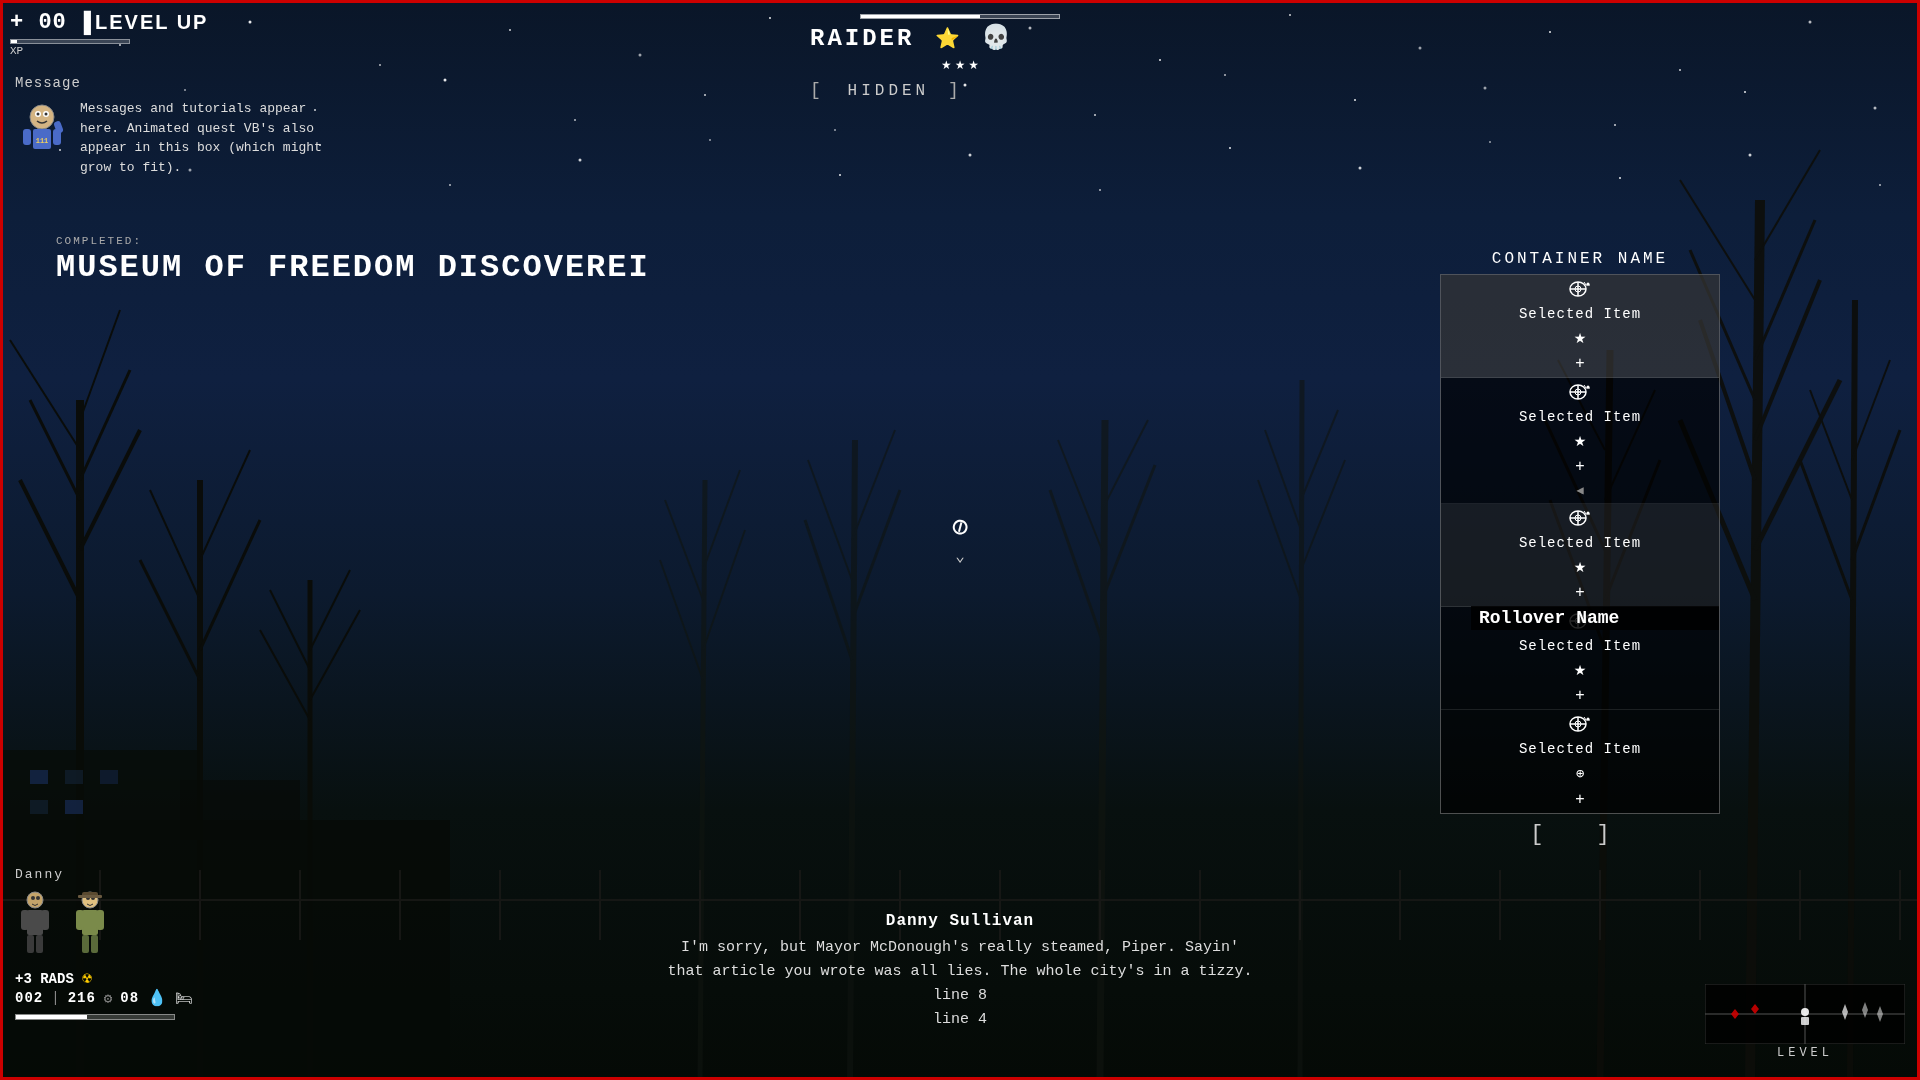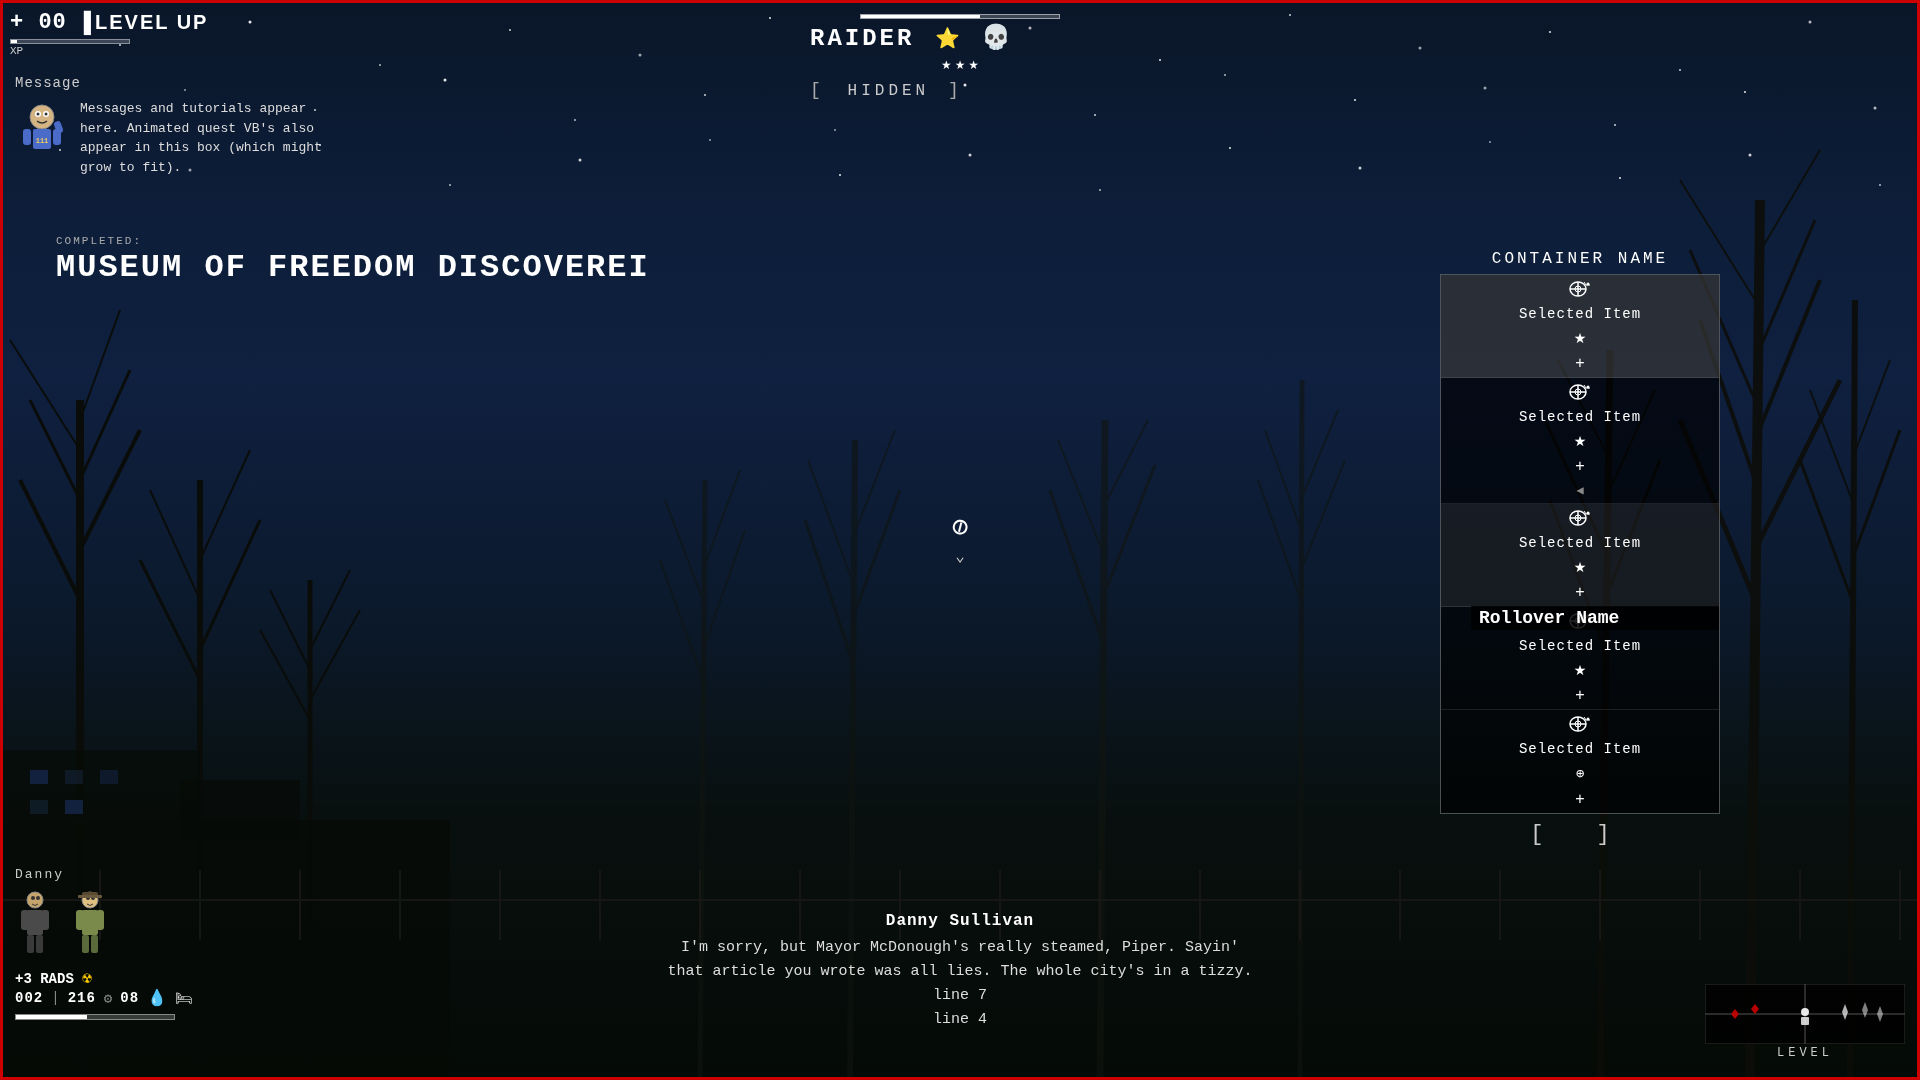--- a/index.html
+++ b/index.html
@@ -852,21 +852,21 @@
   <div id="health-bar-container">
     <div id="health-bar-fill"></div>
   </div>
 </div>
 
 <div id="dialog-box">
   <div id="dialog-speaker">Danny Sullivan</div>
   <div id="dialog-text">
     <div>I'm sorry, but Mayor McDonough's really steamed, Piper. Sayin'</div>
     <div>that article you wrote was all lies.  The whole city's in a tizzy.</div>
-    <div>line 7</div>
+    <div>line 8</div>
     <div>line 4</div>
   </div>
 </div>
 
 <div id="minimap-area">
   <div id="minimap-display">
     <svg id="minimap-svg" viewBox="0 0 200 60" xmlns="http://www.w3.org/2000/svg">
       <rect width="200" height="60" fill="rgba(0,0,0,0.6)" stroke="rgba(255,255,255,0.2)" stroke-width="1"></rect>
 
       <line x1="0" y1="30" x2="200" y2="30" stroke="#555" stroke-width="1"></line>

